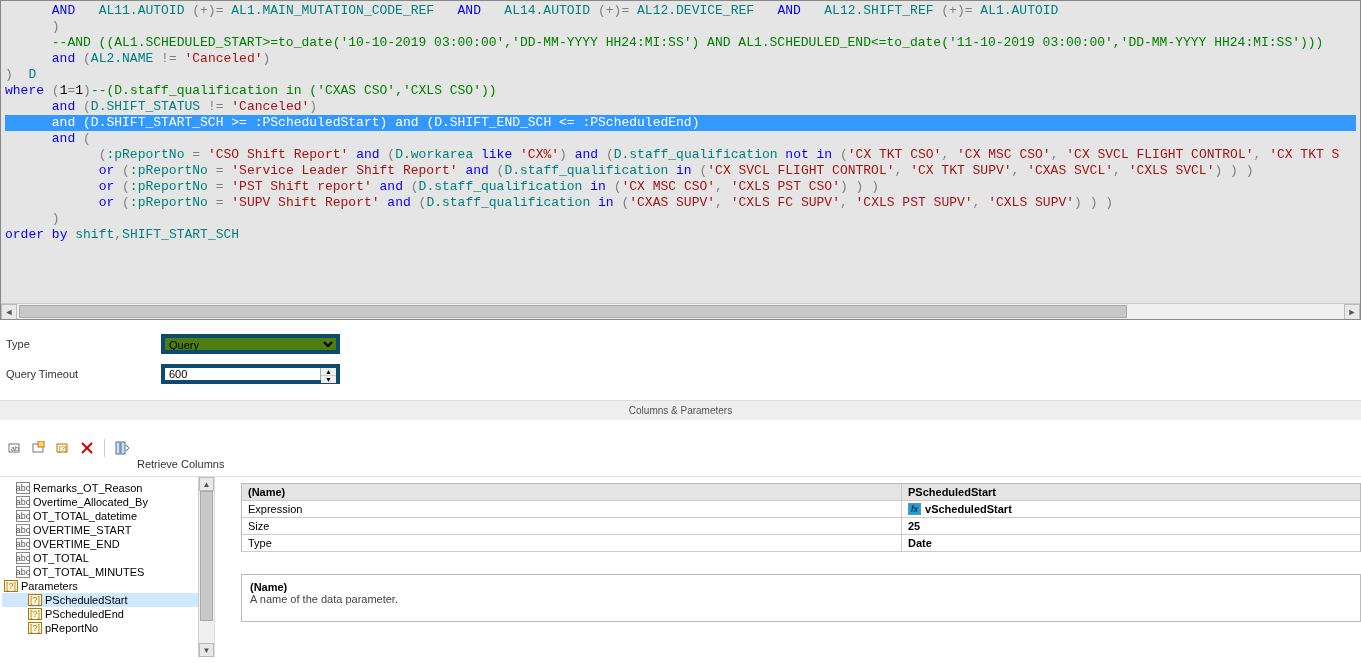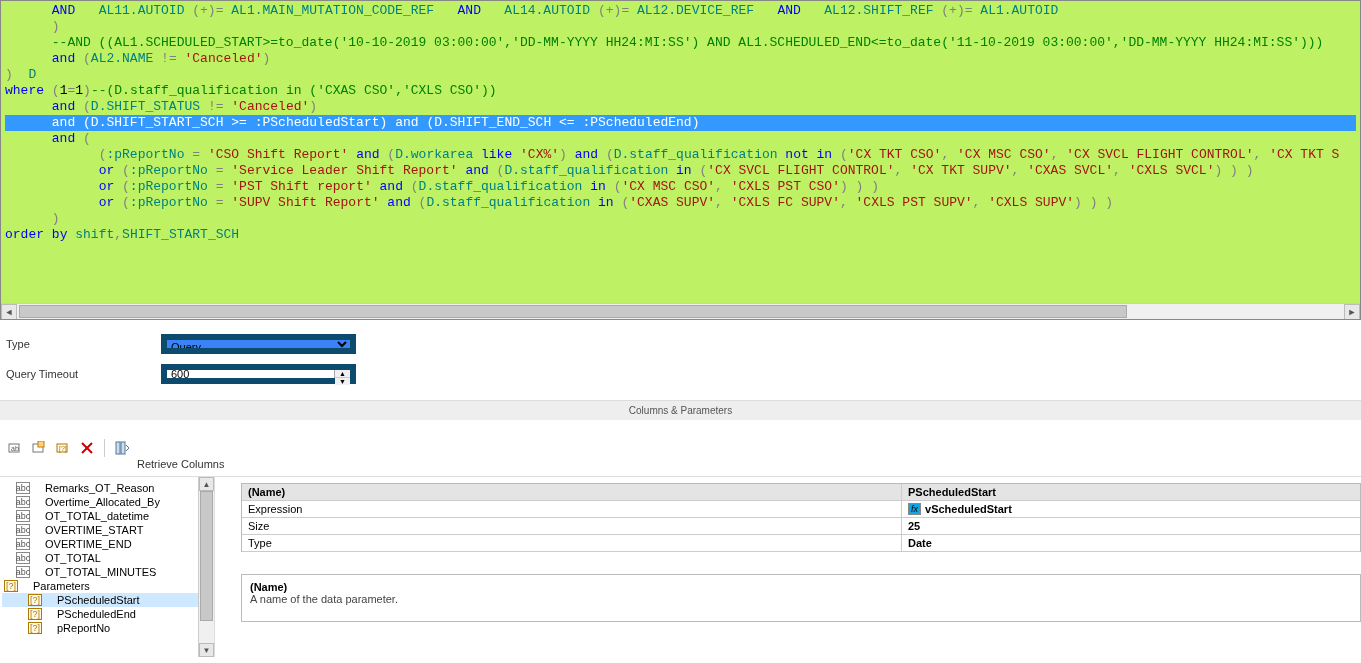--- a/index.html
+++ b/index.html
@@ -11,21 +11,21 @@
     width: 1361px;
     height: 663px;
     overflow: hidden;
   }
 
   
   .sql-editor {
     border: 1px solid #888;
     height: 320px;
     overflow: hidden;
-    background: #bef264;
+    background: #e5e5e5;
     position: relative;
   }
   .sql-content {
     font-family: "Courier New", monospace;
     font-size: 13px;
     line-height: 16px;
     white-space: pre;
     padding: 2px 4px;
   }
   .kw { color: #0000ff; }
@@ -73,25 +73,25 @@
   .ctrl-row {
     display: flex;
     align-items: center;
     margin-bottom: 10px;
   }
   .ctrl-label {
     width: 155px;
     color: #333;
   }
   select.ctrl, .spinner {
-    width: 195px;
+    width: 179px;
     height: 20px;
     font-size: 11px;
-    background: #3b82f6;
-    border: 6px solid #0c4a6e;
+    background: #4d7c0f;
+    border: 4px solid #0c4a6e;
   }
   .spinner {
     display: flex;
     align-items: stretch;
   }
   .spinner input {
     flex: 1;
     border: none;
     padding: 0 4px;
     font-size: 11px;
@@ -154,21 +154,21 @@
     border-right: 1px solid #ddd;
     position: relative;
     overflow: hidden;
   }
   .tree {
     padding: 4px 2px;
   }
   .tree-node {
     display: flex;
     align-items: flex-start;
-    gap: 15px;
+    gap: 3px;
     padding: 1px 2px 1px 14px;
     white-space: nowrap;
     cursor: pointer;
   }
   .tree-node.root { padding-left: 2px; font-weight: normal; }
   .tree-node.selected {
     background: #cde8ff;
   }
   .tree-icon {
     width: 14px; height: 12px;

